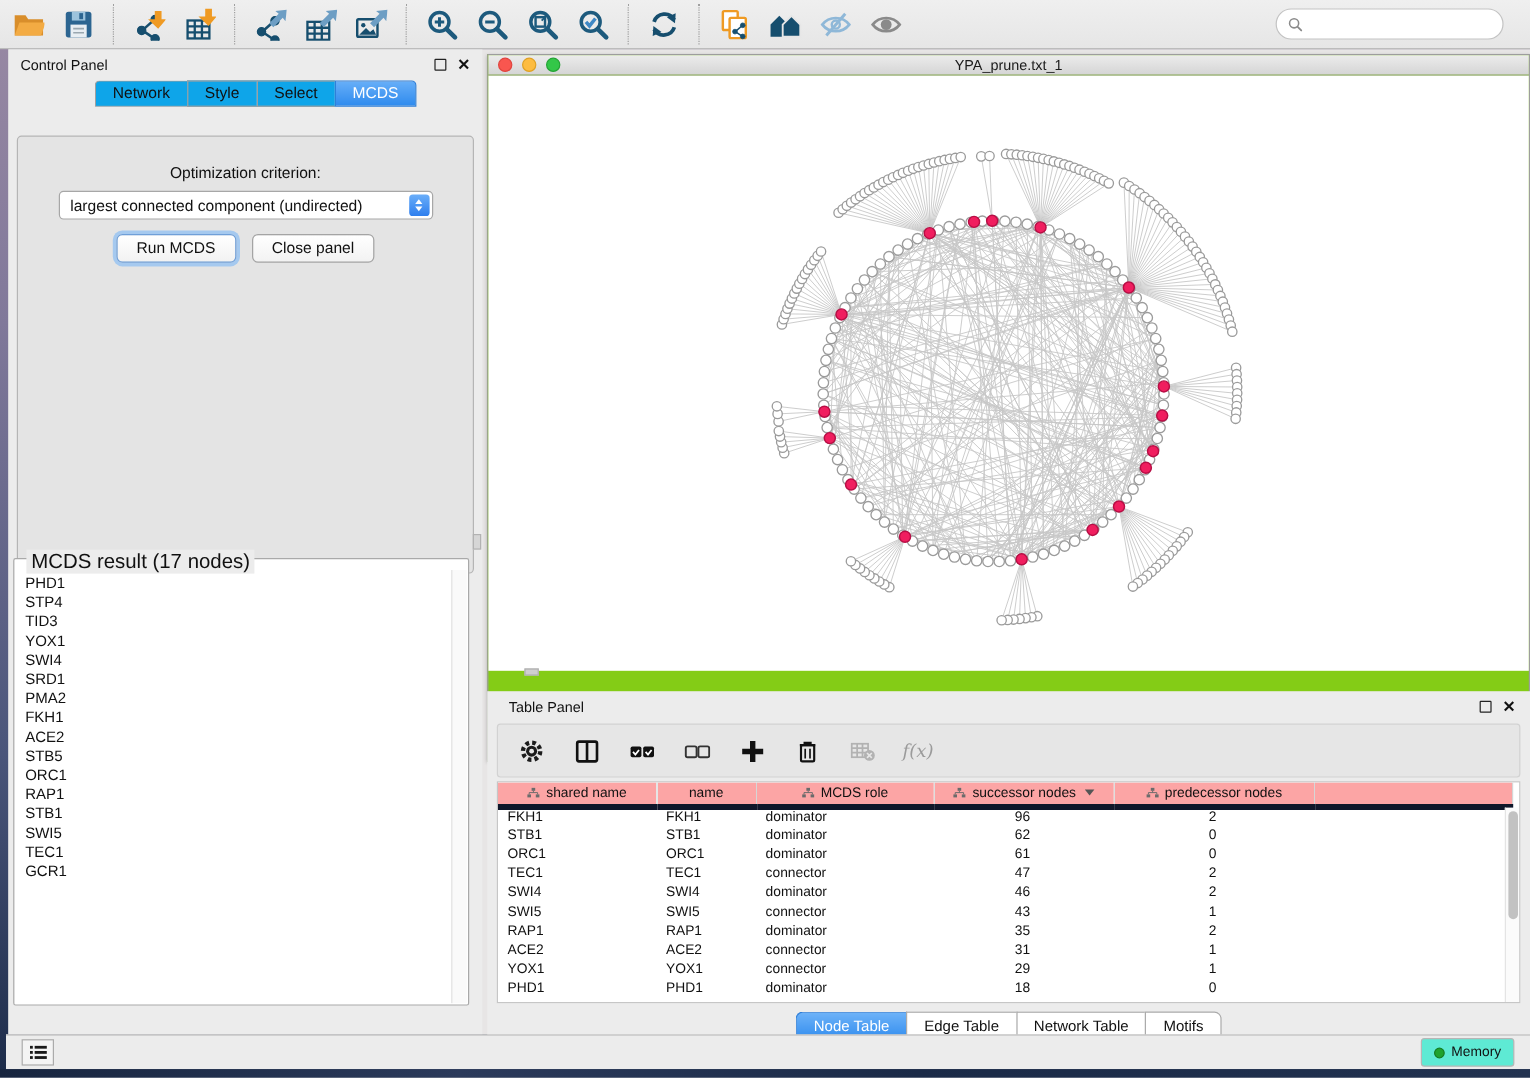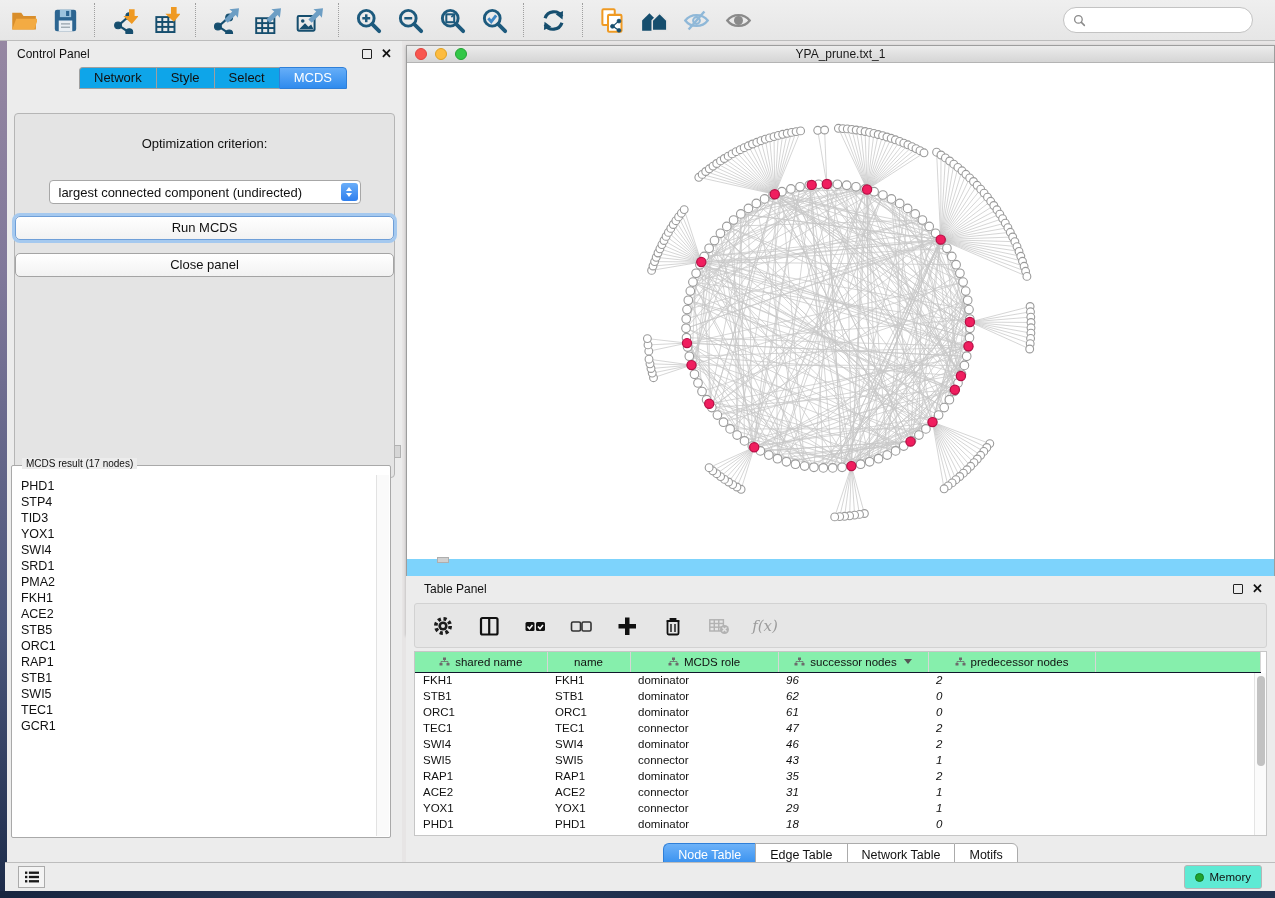--- a/index.html
+++ b/index.html
@@ -45,53 +45,53 @@
   .cp-tab:last-child { border-right:1px solid #9f9f9f; border-radius:0 4px 0 0; }
   .cp-tab.active {
     background: linear-gradient(180deg,#66aef8,#2f8bee);
     color:#fff; border-color:#2f7fd8;
   }
   .cp-content {
     position:absolute; left:7px; top:72px; width:381px; height:365px;
     background:#e4e4e4; border:1px solid #b5b5b5; border-radius:4px;
   }
   .opt-label { text-align:center; font-size:13px; color:#111; margin-top:22px; }
-  .select-row { display:flex; justify-content:center; margin-top:29px; }
+  .select-row { display:flex; justify-content:center; margin-top:8px; }
   .mock-select {
     width:312px; height:24px; background:#fff; border:1px solid #a7a7a7; border-radius:4px;
     display:flex; align-items:center; font-size:13px; color:#111; padding-left:9px; position:relative; cursor:pointer;
   }
   .select-stepper {
     position:absolute; right:2px; top:2px; width:17px; height:18px; border-radius:3px;
     background:linear-gradient(180deg,#6aaef9,#2f7fee);
     display:flex; flex-direction:column; align-items:center; justify-content:center; gap:2px;
   }
   .tri-up { width:0;height:0;border-left:3.5px solid transparent;border-right:3.5px solid transparent;border-bottom:4px solid #fff; }
   .tri-dn { width:0;height:0;border-left:3.5px solid transparent;border-right:3.5px solid transparent;border-top:4px solid #fff; }
-  .btn-row { display:flex; justify-content:center; gap:13px; margin-top:12px;flex-direction:column; }
+  .btn-row { display:flex; justify-content:center; gap:13px; margin-top:12px; }
   .cp-btn {
     font-size:13px; color:#111; background:linear-gradient(180deg,#ffffff,#f2f2f2);
     border:1px solid #a4a4a4; border-radius:5px; padding:3px 16px 4px 16px; cursor:pointer;
   }
   .cp-btn.focused { box-shadow:0 0 0 3px #a5c9ef; border-color:#6f9fd8; }
   .result-box {
     position:absolute; left:4px; top:424px; width:380px; height:373px;
     border:1px solid #a9a9a9; border-radius:2px; background:#fff;
   }
   .result-legend {
-    position:absolute; left:10px; top:-8px; background:#ececec; padding:0 4px; font-size:10px; color:#111;
+    position:absolute; left:10px; top:-8px; background:#ececec; padding:0 4px; font-size:17px; color:#111;
   }
   .result-list { position:absolute; left:1px; top:9px; width:364px; bottom:1px; overflow:hidden; padding:3px 0 0 8px; }
   .result-item { font-size:12.5px; color:#111; line-height:16px; }
   .result-scroll { position:absolute; right:1px; top:9px; bottom:1px; width:13px; background:#fafafa; border-left:1px solid #e2e2e2; }
   .v-divider-handle { position:absolute; left:387px; top:404px; width:7px; height:13px; background:#d6d6d6; border:1px solid #b2b2b2; }
   
   .net-window {
     position:absolute; left:399px; top:4px; width:869px; height:590px;
-    border:1px solid #9d9d9d; background:#7dd3fc; box-shadow:0 1px 3px rgba(0,0,0,.25);
+    border:1px solid #9d9d9d; background:#84cc16; box-shadow:0 1px 3px rgba(0,0,0,.25);
   }
   .net-titlebar {
     height:17px; background:linear-gradient(180deg,#ececec,#d5d5d5); border-bottom:1px solid #b4b4b4;
     display:flex; align-items:center; position:relative;
   }
   .traffic { display:flex; gap:8px; margin-left:8px; }
   .tl { width:12px; height:12px; border-radius:50%; cursor:pointer; }
   .tl-red { background:#f9564f; border:1px solid #e0443e; }
   .tl-yellow { background:#fdbc40; border:1px solid #dfa123; }
   .tl-green { background:#33c748; border:1px solid #24a334; }
@@ -106,26 +106,26 @@
     margin:2px 8px 0 8px; height:45px; background:#e6e6e6; border:1px solid #d2d2d2; border-radius:3px;
     display:flex; align-items:center; gap:22px; padding-left:16px;
   }
   .tp-tool { width:24px; height:24px; display:flex; align-items:center; justify-content:center; cursor:pointer; }
   .tp-tool.disabled { cursor:default; }
   .tp-tool svg { width:22px; height:22px; }
   .fx-label { font-family:"DejaVu Serif", serif; font-style:italic; font-size:15px; color:#9b9b9b; }
   .table-wrap { margin:3px 8px 0 8px; height:185px; background:#fff; border:1px solid #c6c6c6; position:relative; overflow:hidden; }
   table.nt { border-collapse:collapse; table-layout:fixed; width:846px; }
   .nt th {
-    height:20px; background:#86efac; border-right:1px solid #d6d6d6; border-bottom:1px solid #0f172a;
+    height:20px; background:#fca5a5; border-right:1px solid #d6d6d6; border-bottom:5px solid #0f172a;
     font-size:11.5px; font-weight:normal; color:#111; text-align:center; position:relative; cursor:pointer;
   }
   .nt th .th-inner { display:flex; align-items:center; justify-content:center; gap:5px; }
   .nt td { height:16px; font-size:11.5px; color:#111; padding:0 8px; white-space:nowrap; overflow:hidden; }
-  .nt td.num { text-align:left; padding-right:10px;font-style:italic; }
+  .nt td.num { text-align:center; padding-right:10px; }
   .sort-tri { width:0;height:0;border-left:4px solid transparent;border-right:4px solid transparent;border-top:5px solid #555; margin-left:2px; }
   .nt-scroll { position:absolute; right:0; top:21px; bottom:0; width:12px; background:#fbfbfb; border-left:1px solid #e4e4e4; }
   .nt-thumb { position:absolute; left:2px; top:3px; width:8px; height:90px; background:#c2c2c2; border-radius:4px; }
   .tp-tabs { display:flex; justify-content:center; margin-top:7px; }
   .tp-tab {
     font-size:12.5px; color:#111; background:#fff; border:1px solid #ababab; border-right:none;
     padding:4px 14px 5px 14px; cursor:pointer;
   }
   .tp-tab:first-child { border-radius:6px 0 0 6px; }
   .tp-tab:last-child { border-right:1px solid #ababab; border-radius:0 6px 6px 0; }

